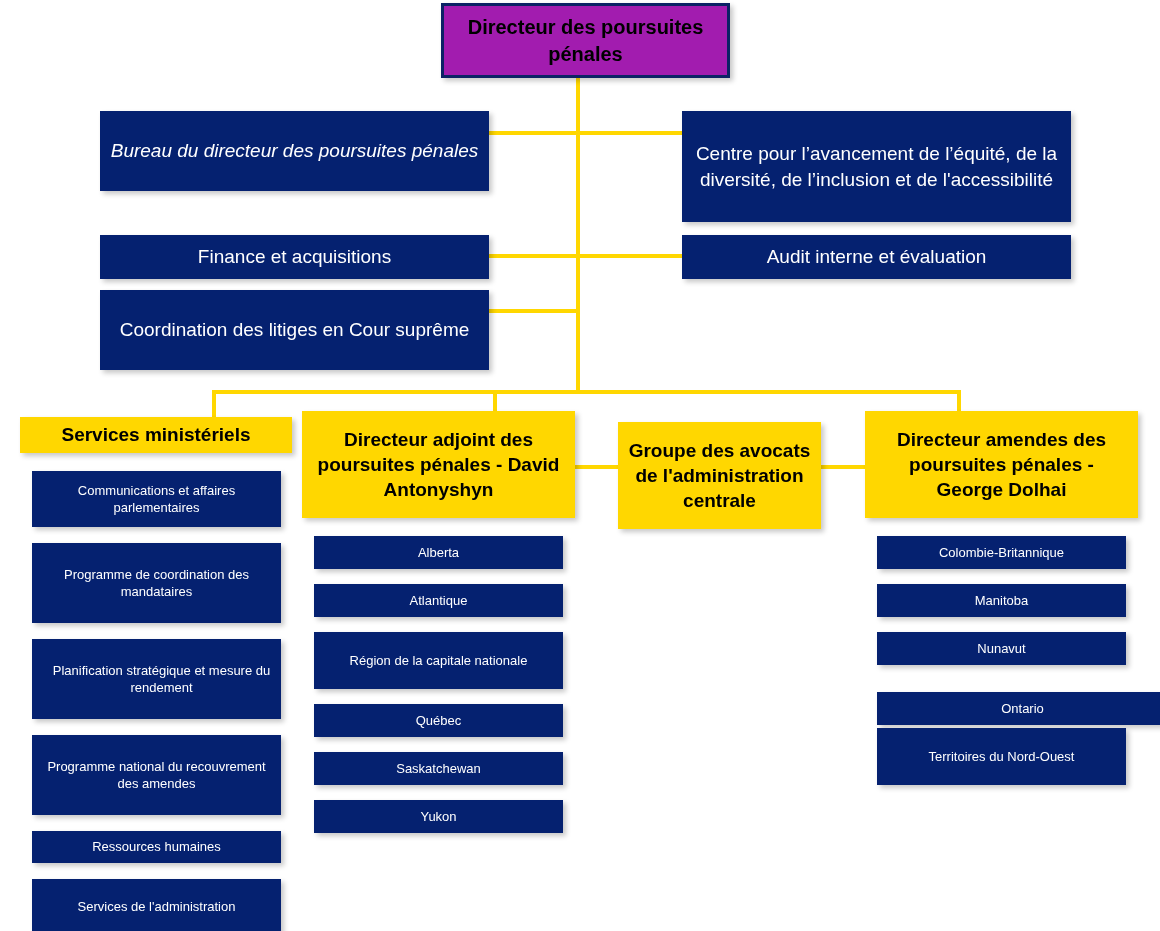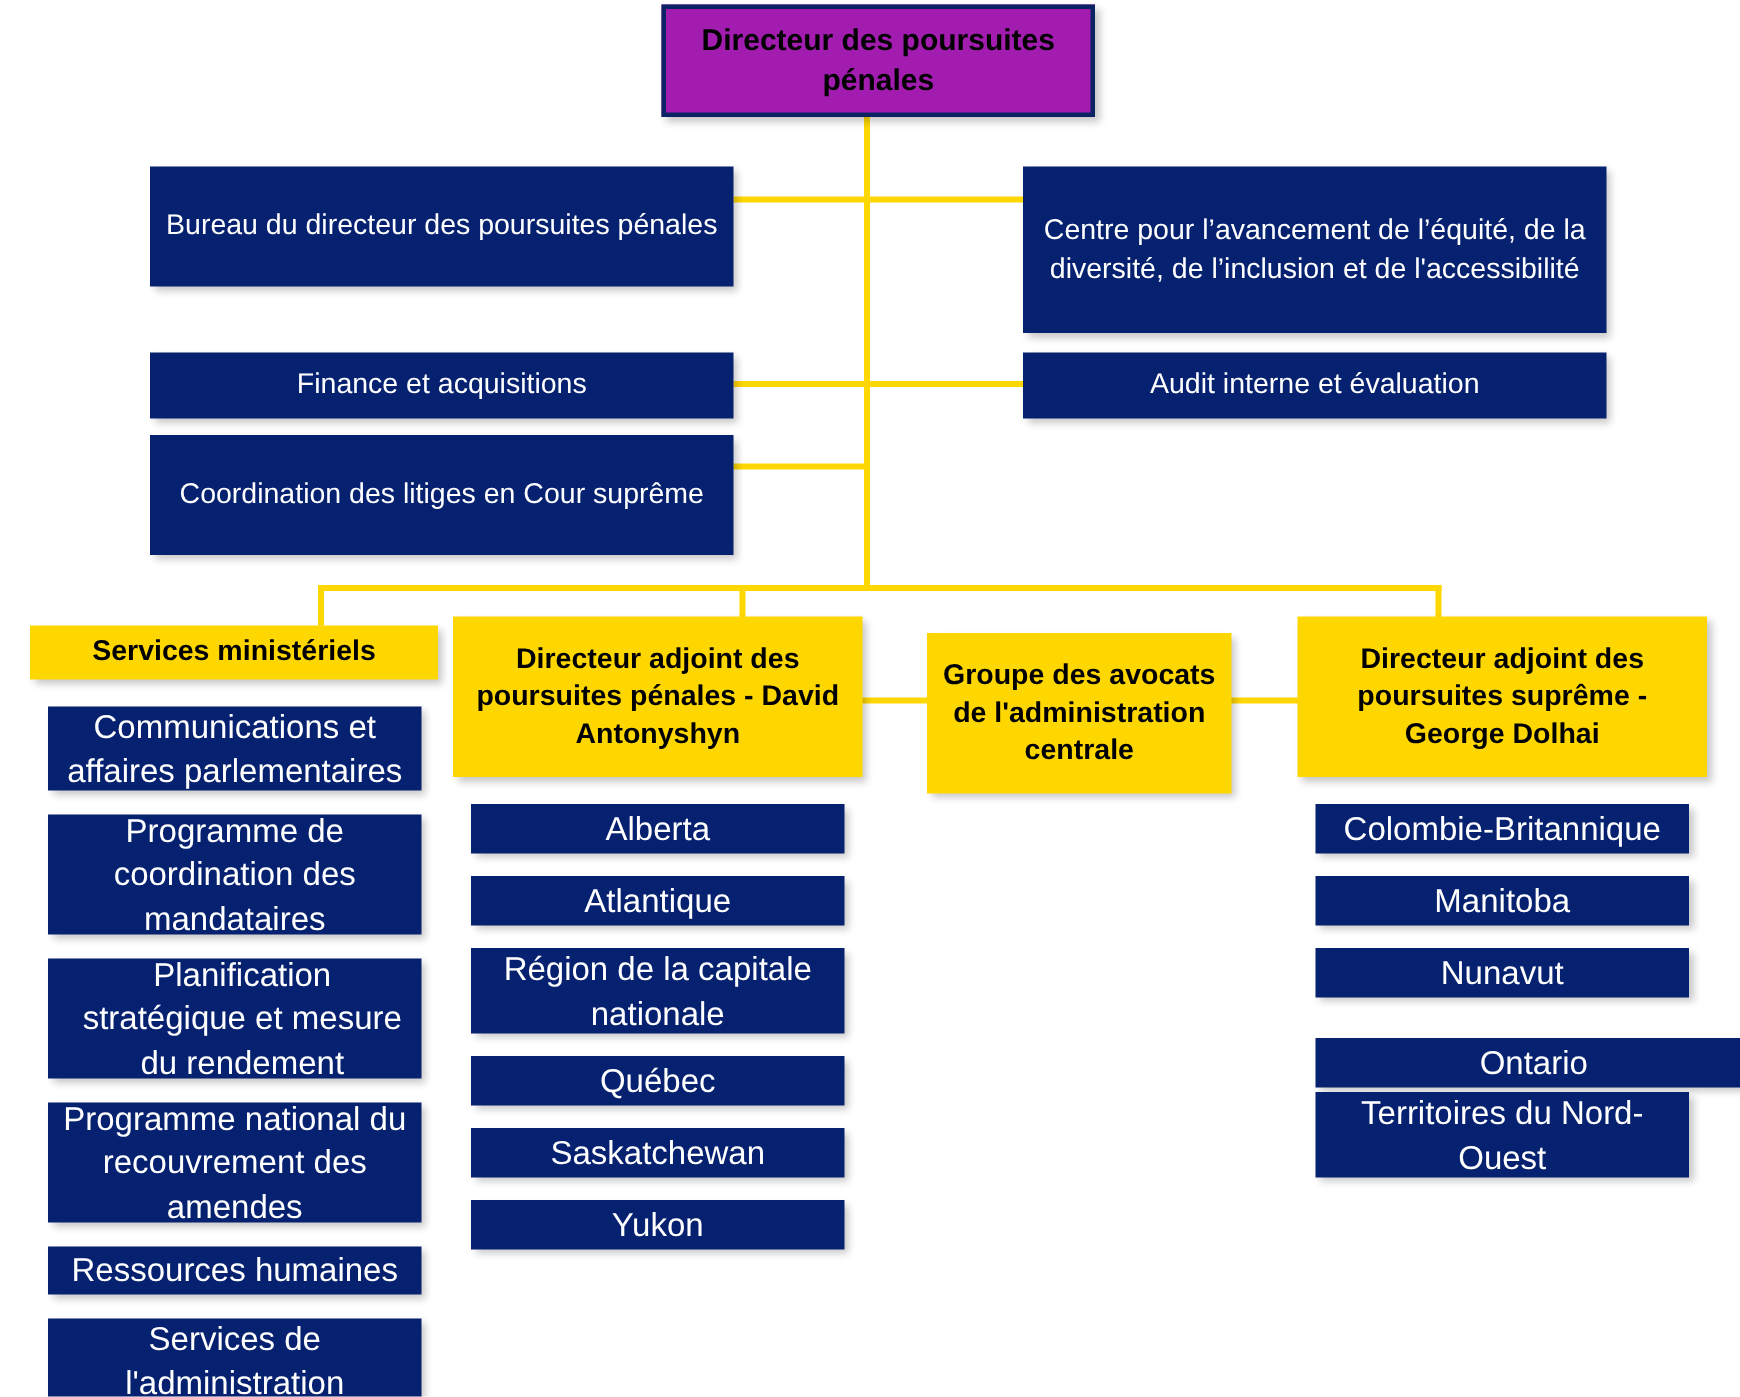--- a/index.html
+++ b/index.html
@@ -56,21 +56,21 @@
   }
   .node-root {
     background: #a21caf;
     color: #000000;
     font-size: 20px;
     font-weight: bold;
     border: 3px solid #0b2265;
     padding: 5px 12px;
   }
   .node-small {
-    font-size: 22px;
+    font-size: 13px;
   }
   .node-head {
     font-size: 19px;
   }
 </style>
 </head>
 <body>
 
 <div id="chart-canvas">
 
@@ -92,21 +92,21 @@
   <div class="conn" style="left:493px; top:390px; width:4px; height:27px;"></div>
   <div class="conn" style="left:957px; top:390px; width:4px; height:27px;"></div>
 
   <div class="conn" style="left:574px; top:465px; width:45px; height:4px;"></div>
   <div class="conn" style="left:820px; top:465px; width:46px; height:4px;"></div>
 
   <div class="node node-root" style="left:441px; top:3px; width:289px; height:75px;">
     <span>Directeur des poursuites pénales</span>
   </div>
 
-  <div class="node node-navy" style="left:100px; top:111px; width:389px; height:80px;">
+  <div class="node node-navy" style="left:100px; top:111px; width:389px; height:80px;font-style:italic;">
     <span>Bureau du directeur des poursuites pénales</span>
   </div>
 
   <div class="node node-navy" style="left:100px; top:235px; width:389px; height:44px;">
     <span>Finance et acquisitions</span>
   </div>
 
   <div class="node node-navy" style="left:100px; top:290px; width:389px; height:80px;">
     <span>Coordination des litiges en Cour suprême</span>
   </div>
@@ -173,21 +173,21 @@
 
   <div class="node node-navy node-small" style="left:314px; top:800px; width:249px; height:33px;">
     <span>Yukon</span>
   </div>
 
   <div class="node node-yellow node-head" style="left:618px; top:422px; width:203px; height:107px;">
     <span>Groupe des avocats de l'administration centrale</span>
   </div>
 
   <div class="node node-yellow node-head" style="left:865px; top:411px; width:273px; height:107px;">
-    <span>Directeur adjoint des poursuites suprême - George Dolhai</span>
+    <span>Directeur amendes des poursuites pénales - George Dolhai</span>
   </div>
 
   <div class="node node-navy node-small" style="left:877px; top:536px; width:249px; height:33px;">
     <span>Colombie-Britannique</span>
   </div>
 
   <div class="node node-navy node-small" style="left:877px; top:584px; width:249px; height:33px;">
     <span>Manitoba</span>
   </div>
 

